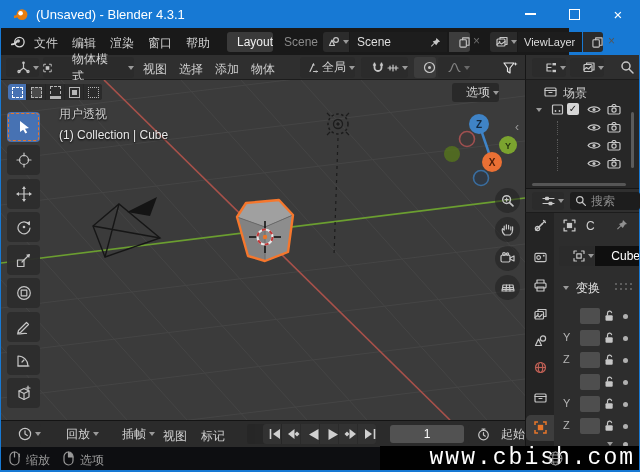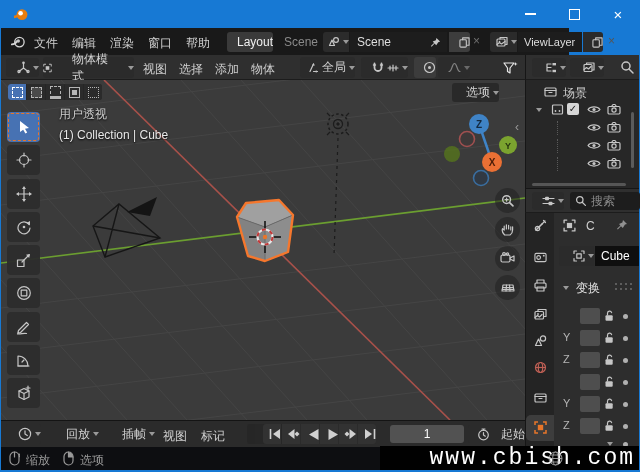--- a/index.html
+++ b/index.html
@@ -27,20 +27,21 @@
 <body>
 
 <div id="win">
 
   <div class="abs" style="left:0;top:0;width:640px;height:28px;background:#1779d4;">
     <svg class="abs" style="left:12px;top:6px;" width="17" height="17" viewBox="0 0 17 17">
       <path d="M2 11c2.4-.2 4.6-1.8 5.6-3.6" stroke="#e87d0d" stroke-width="2.4" fill="none"></path>
       <circle cx="10" cy="8.6" r="5.4" fill="#e87d0d"></circle>
       <circle cx="8.6" cy="7.2" r="2.3" fill="#fff"></circle>
     </svg>
+    <span class="abs" style="left:36px;top:7px;font-size:13px;color:#fff;">(Unsaved) - Blender 4.3.1</span>
     <div class="abs" style="left:508px;top:0;width:44px;height:28px;display:flex;align-items:center;justify-content:center;">
         <div style="width:11px;height:1.5px;background:#fff;"></div>
       </div>
     <div class="abs" style="left:552px;top:0;width:44px;height:28px;display:flex;align-items:center;justify-content:center;">
         <div style="width:9px;height:9px;border:1.5px solid #fff;"></div>
       </div>
     <div class="abs" style="left:596px;top:0;width:44px;height:28px;display:flex;align-items:center;justify-content:center;color:#fff;font-size:15px;">×</div>
   </div>
 
   <div class="abs" style="left:1px;top:28px;width:568px;height:27px;background:#191919;">
@@ -322,21 +323,21 @@
         <path class="f" d="M7 1l4 4-2 .6L6.8 9 5 7.2 1.8 10.6 1 9.8 4.4 6.6 3 5l3.4-1.4z"></path>
       </svg>
 
     <div class="abs btn" style="left:33px;top:33px;width:35px;height:20px;border-radius:3px 0 0 3px;">
       <svg class="ic" width="12" height="12" viewBox="0 0 12 12">
           <path d="M1 3.5V1h2.5M8.5 1H11v2.5M11 8.5V11H8.5M3.5 11H1V8.5"></path>
           <rect x="3.8" y="3.8" width="4.4" height="4.4"></rect>
         </svg>
         <b class="cr"></b>
     </div>
-    <div class="abs field" style="left:69px;top:33px;width:45px;height:20px;background:#0f0f0f;border-radius:0;padding-left:6px;color:#fff;">
+    <div class="abs field" style="left:69px;top:33px;width:45px;height:20px;background:#0f0f0f;border-radius:0;padding-left:6px;color:#fff;justify-content:flex-end;">
       <span>Cube</span>
     </div>
 
     <b class="cr abs" style="left:37px;top:73px;"></b>
     <span class="abs t" style="left:50px;top:67px;color:#e2e2e2;">变换</span>
     <svg class="abs" style="left:88px;top:69px;" width="18" height="9" viewBox="0 0 18 9" fill="#6e6e6e">
         <circle cx="2" cy="2" r="1"></circle>
         <circle cx="7" cy="2" r="1"></circle>
         <circle cx="12" cy="2" r="1"></circle>
         <circle cx="17" cy="2" r="1"></circle>

